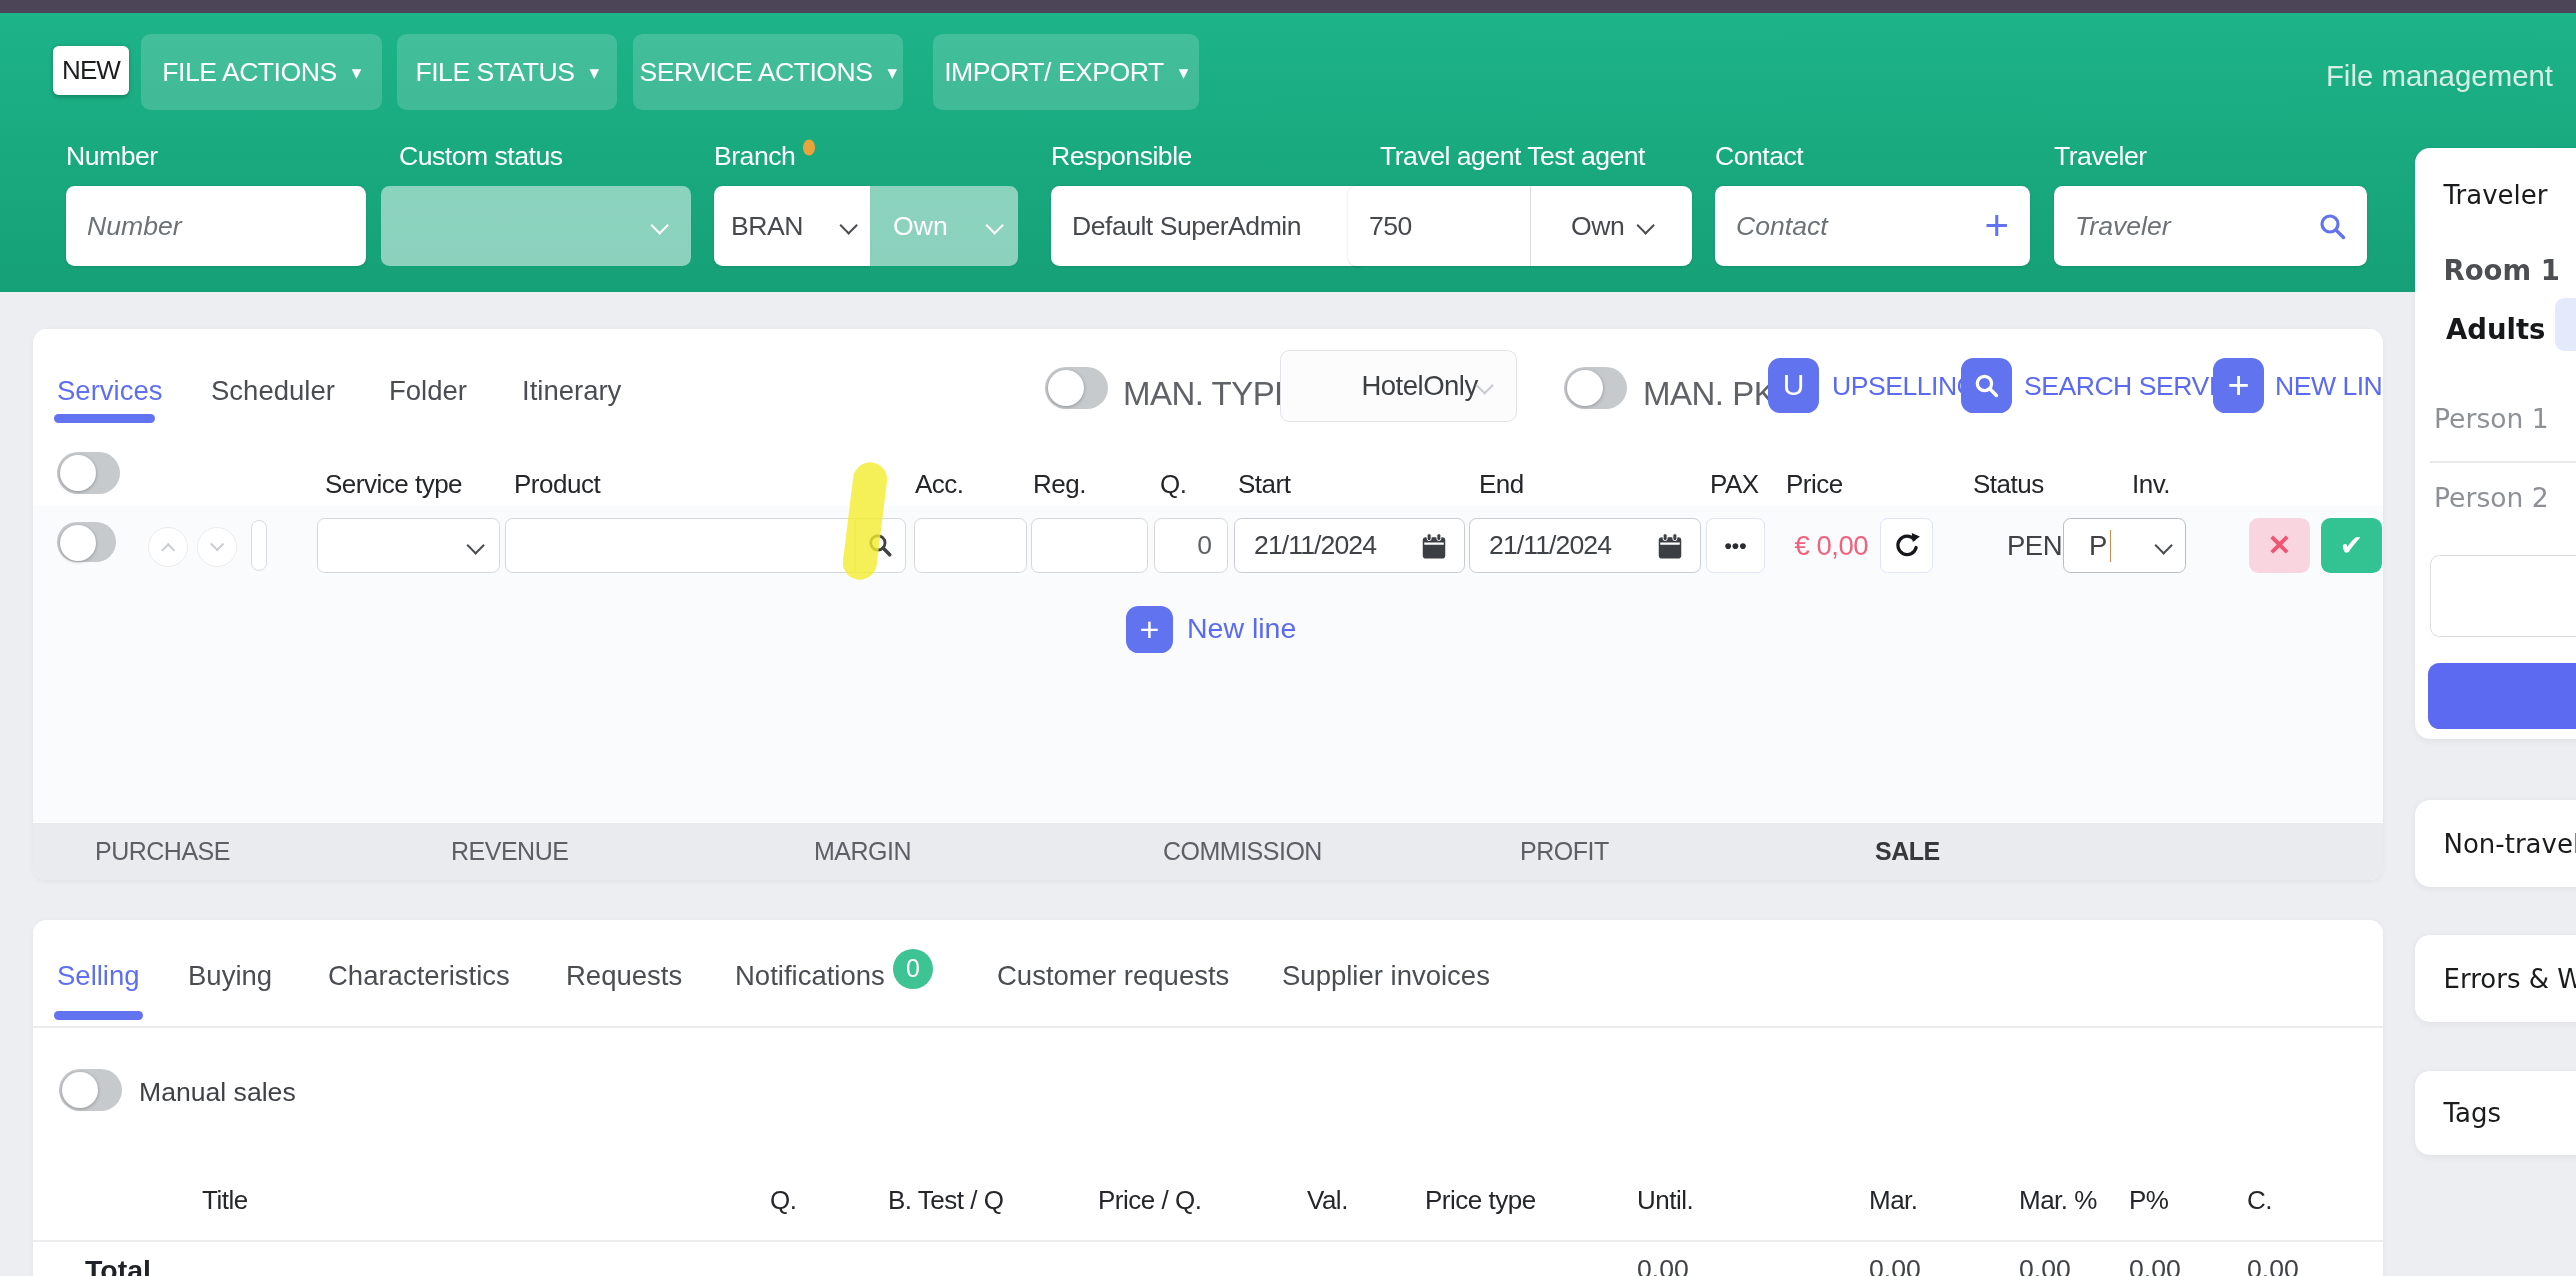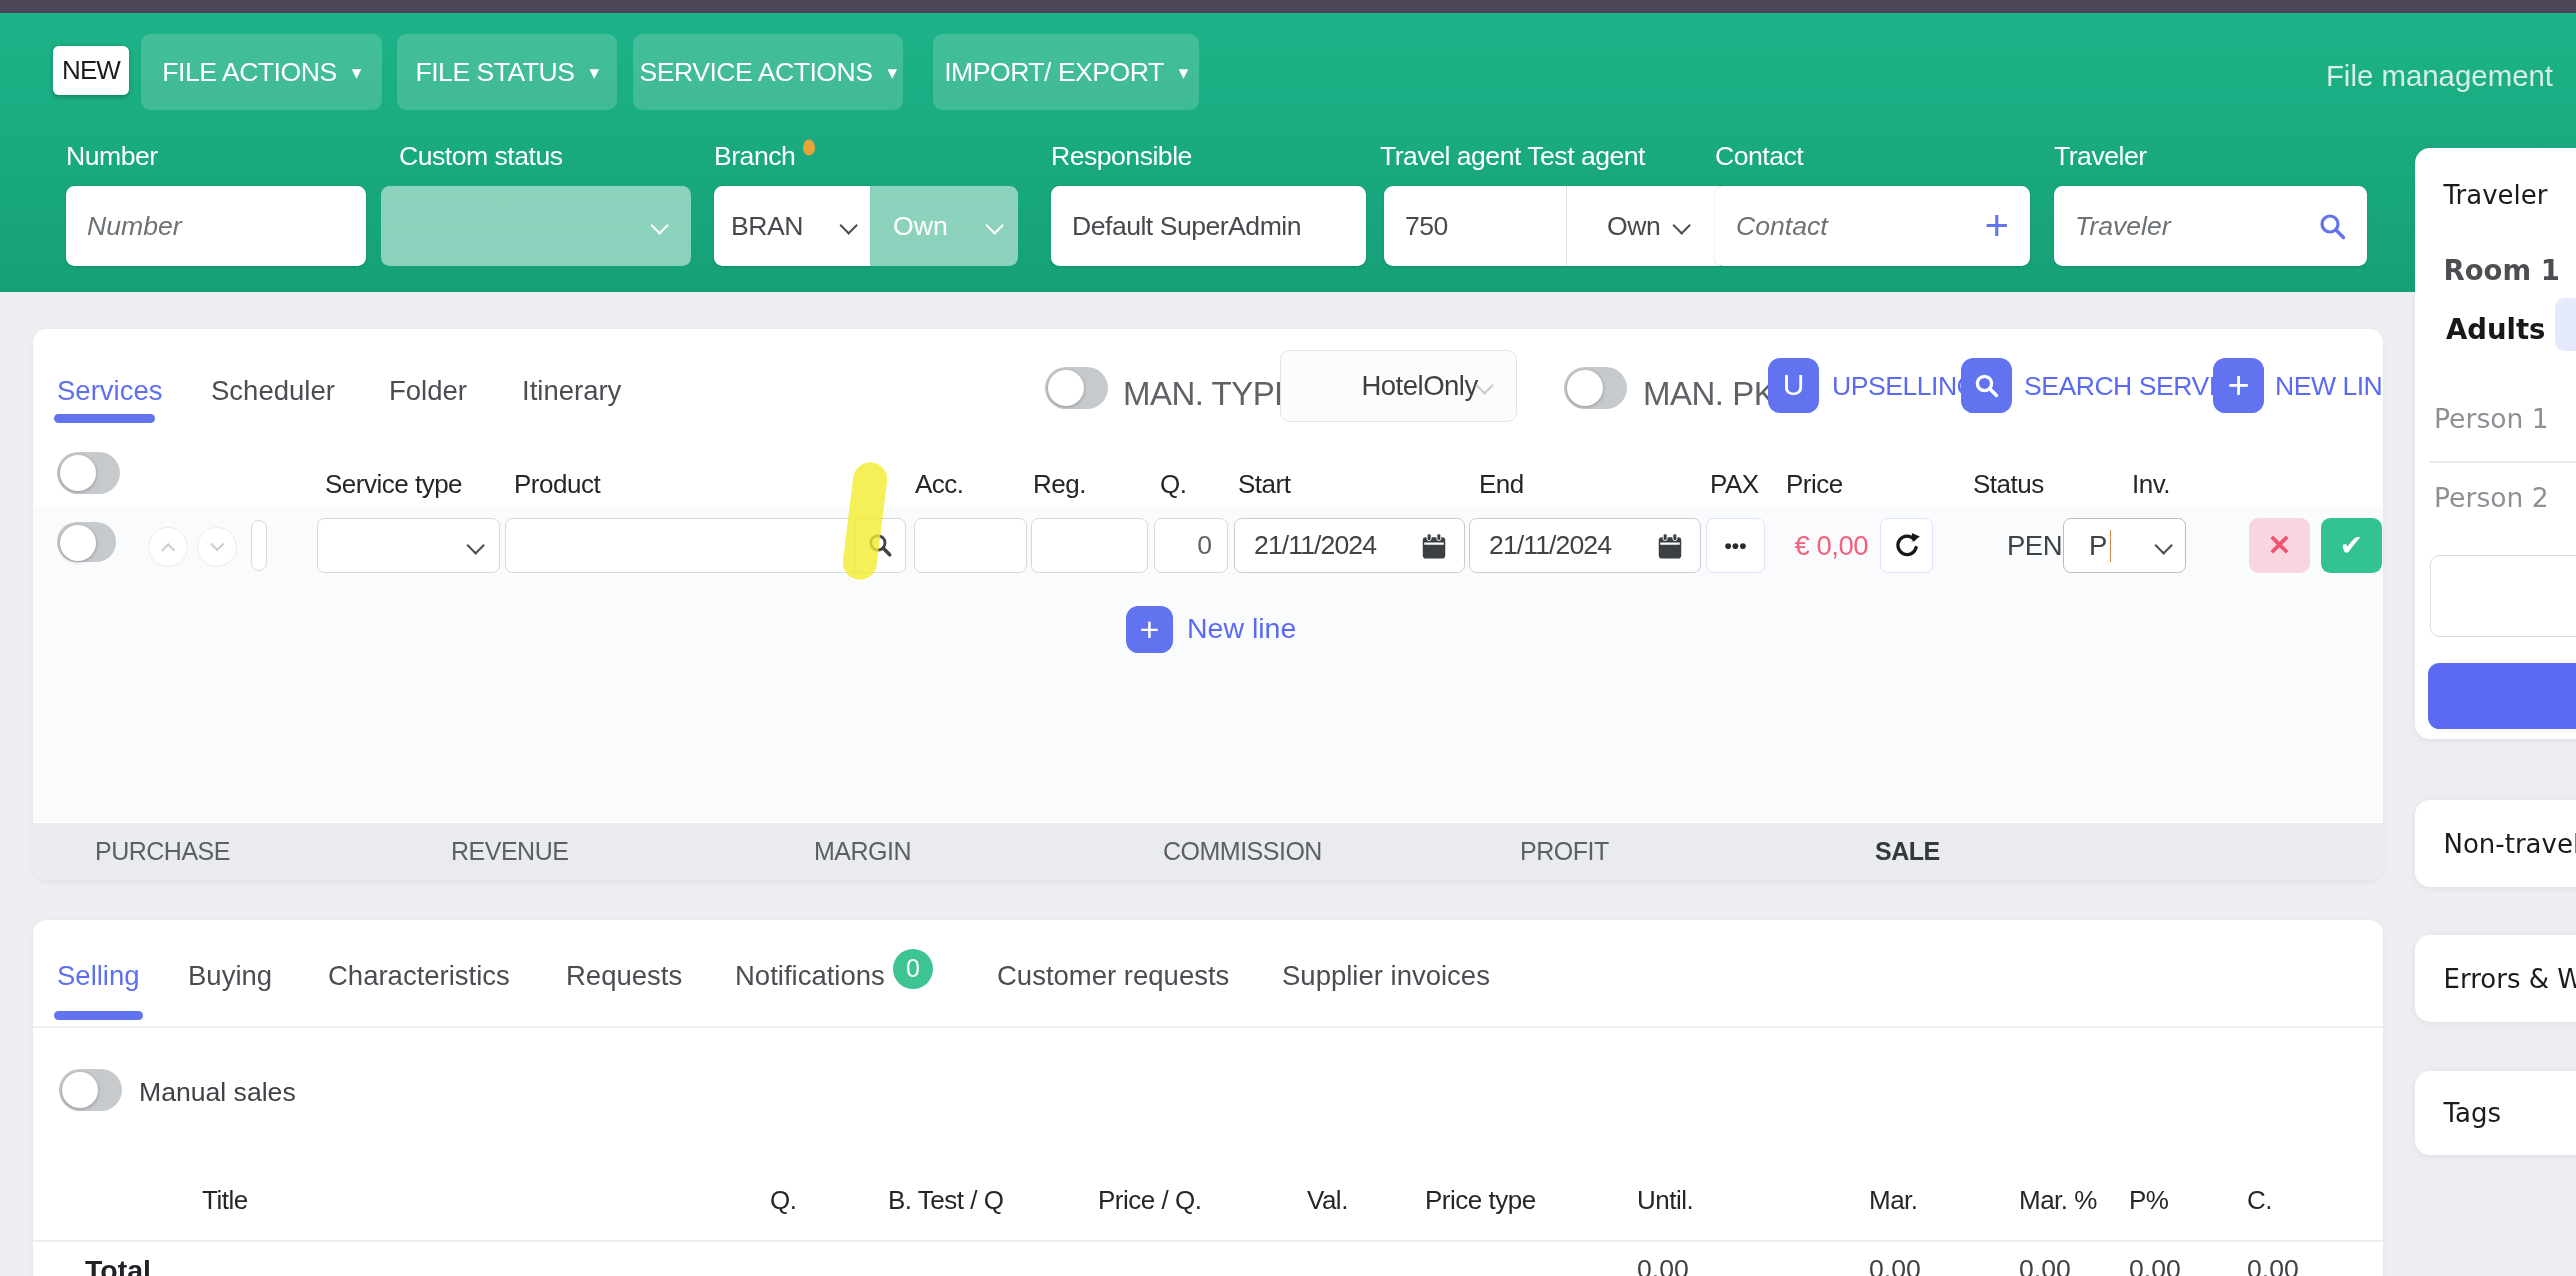--- a/index.html
+++ b/index.html
@@ -113,21 +113,21 @@
   <span class="val" style="padding-left:17px;">BRAN</span>
   <span class="chv d"></span>
 </div>
 <div class="abs fld trans" style="left:870px;width:148px;border-radius:0 8.5px 8.5px 0;justify-content:space-between;padding-right:17px;">
   <span style="color:#fff;font-size:26.6px;padding-left:23px;">Own</span>
   <span class="chv w"></span>
 </div>
 <div class="abs fld" style="left:1051px;width:315px;">
   <span class="val">Default SuperAdmin</span>
 </div>
-<div class="abs fld" style="left:1384px;width:344px;border-radius:9px;">
+<div class="abs fld" style="left:1348px;width:344px;border-radius:9px;">
   <span class="val" style="flex:1;">750</span>
   <span style="width:1.9px;height:80px;background:#dcdfe2;"></span>
   <span style="flex:1;display:flex;align-items:center;justify-content:center;gap:15px;">
     <span class="val" style="padding-left:0;">Own</span>
     <span class="chv d"></span>
   </span>
 </div>
 <div class="abs fld" style="left:1715px;width:315px;justify-content:space-between;padding-right:21px;">
   <span class="ph">Contact</span>
   <span style="color:#6273f0;font-size:42px;font-weight:400;line-height:1;">+</span>

